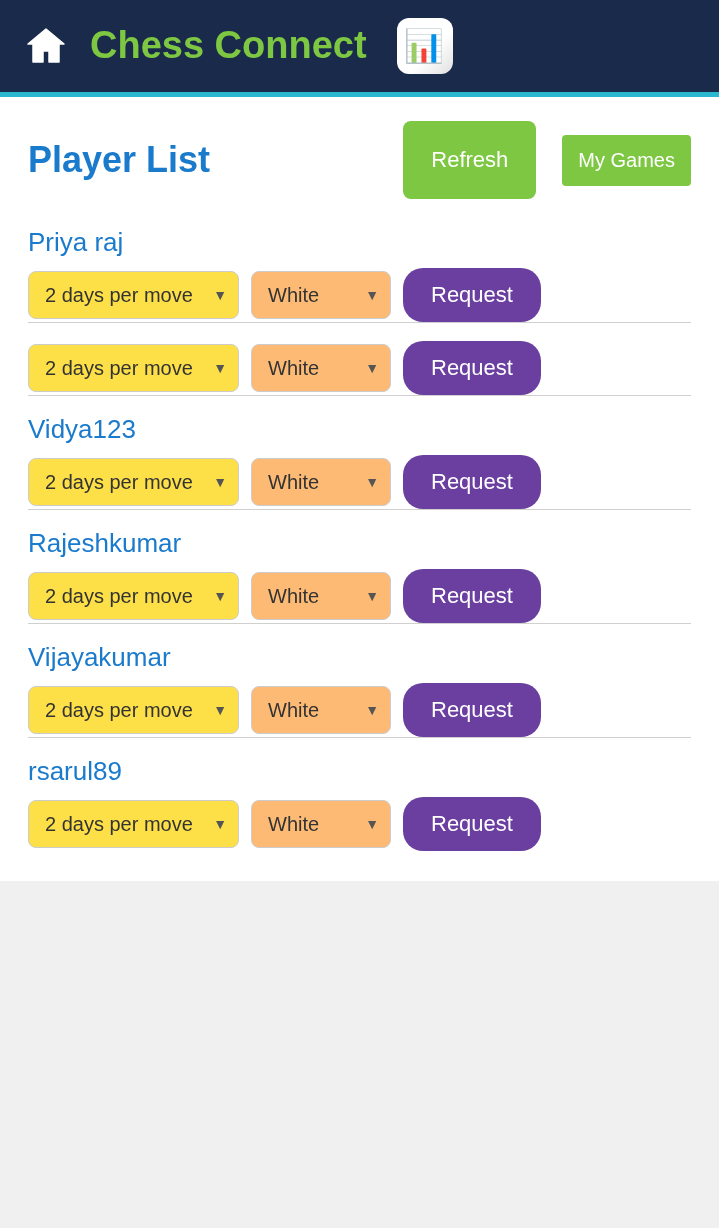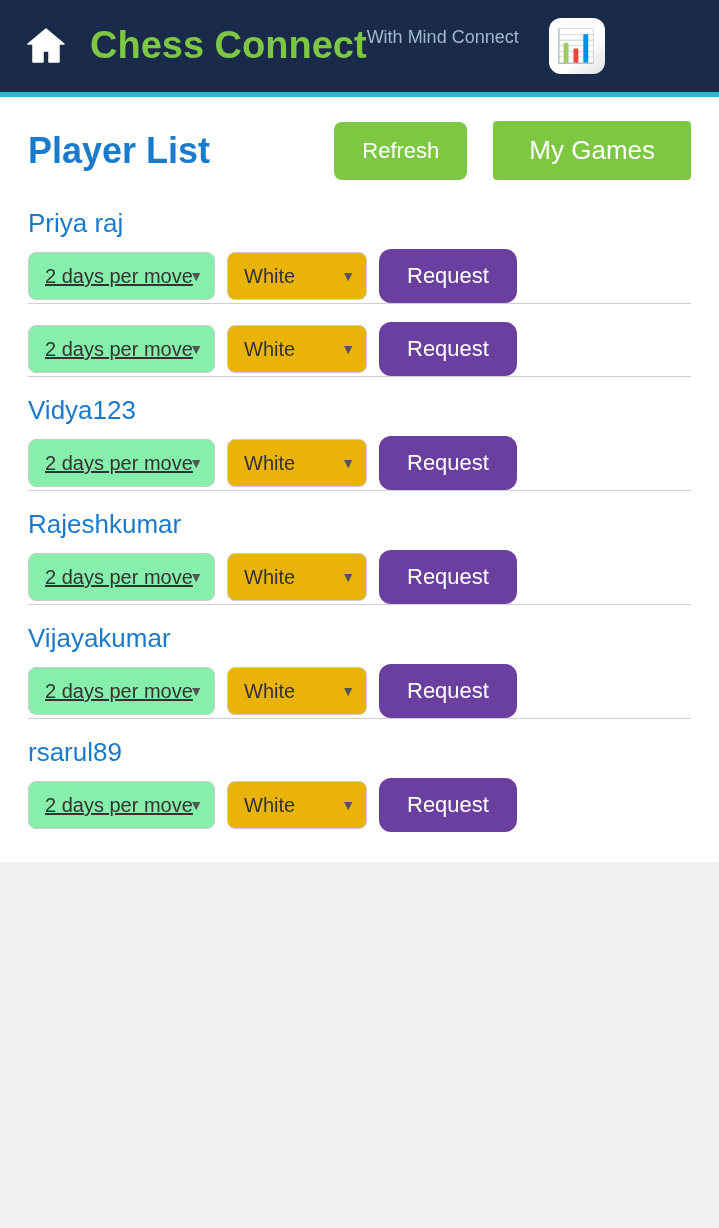--- a/index.html
+++ b/index.html
@@ -78,31 +78,31 @@
       color: #1a7acc;
       flex: 1;
     }
     .btn-refresh {
       background: #7dc742;
       color: #fff;
       border: none;
       border-radius: 8px;
       font-size: 22px;
       font-weight: 500;
-      padding: 16px 28px;
+      padding: 26px 28px;
       cursor: pointer;
     }
     .btn-mygames {
       background: #7dc742;
       color: #fff;
       border: none;
       border-radius: 4px;
-      font-size: 26px;
+      font-size: 20px;
       font-weight: 500;
-      padding: 14px 36px;
+      padding: 14px 16px;
       cursor: pointer;
     }
 
     
     .player-section {
       border-bottom: 1px solid #d0d0d0;
       margin-bottom: 18px;
     }
     .player-section:last-child {
       border-bottom: none;
@@ -115,35 +115,34 @@
       font-weight: 400;
     }
     .player-controls {
       display: flex;
       align-items: center;
       gap: 12px;
     }
     .select-move {
       border: 1.5px solid #ccc;
       border-radius: 8px;
-      background: #86efac;
+      background: #fde047;
       font-size: 20px;
       color: #333;
       padding: 12px 16px;
-      width: 187px;
+      width: 211px;
       appearance: none;
       -webkit-appearance: none;
       cursor: pointer;
       flex-shrink: 0;
-      text-decoration: underline;
     }
     .select-color {
       border: 1.5px solid #ccc;
       border-radius: 8px;
-      background: #eab308;
+      background: #fdba74;
       font-size: 20px;
       color: #333;
       padding: 12px 16px;
       width: 140px;
       appearance: none;
       -webkit-appearance: none;
       cursor: pointer;
       flex-shrink: 0;
     }
     .select-wrapper {
@@ -157,40 +156,39 @@
       top: 50%;
       transform: translateY(-50%);
       font-size: 14px;
       color: #555;
       pointer-events: none;
     }
     .btn-request {
       background: #6b3fa0;
       color: #fff;
       border: none;
-      border-radius: 12px;
+      border-radius: 20px;
       font-size: 22px;
       font-weight: 500;
       padding: 14px 28px;
       cursor: pointer;
       flex-shrink: 0;
     }
   </style>
 </head>
 <body>
 
 <header class="header">
   <div class="header-home-icon">
     <svg viewBox="0 0 44 44" fill="none" xmlns="http://www.w3.org/2000/svg">
       <path d="M22 5L4 20h5v18h10v-11h6v11h10V20h5z" fill="white" stroke="white" stroke-width="1.5" stroke-linejoin="round"></path>
     </svg>
   </div>
   <div class="header-text">
     <span class="header-title">Chess Connect</span>
-    <span class="header-subtitle">With Mind Connect</span>
   </div>
   <div class="header-logo">
     <span>📊</span>
   </div>
 </header>
 
 <main class="main">
 
   <div class="top-bar">
     <h1 class="page-title">Player List</h1>

